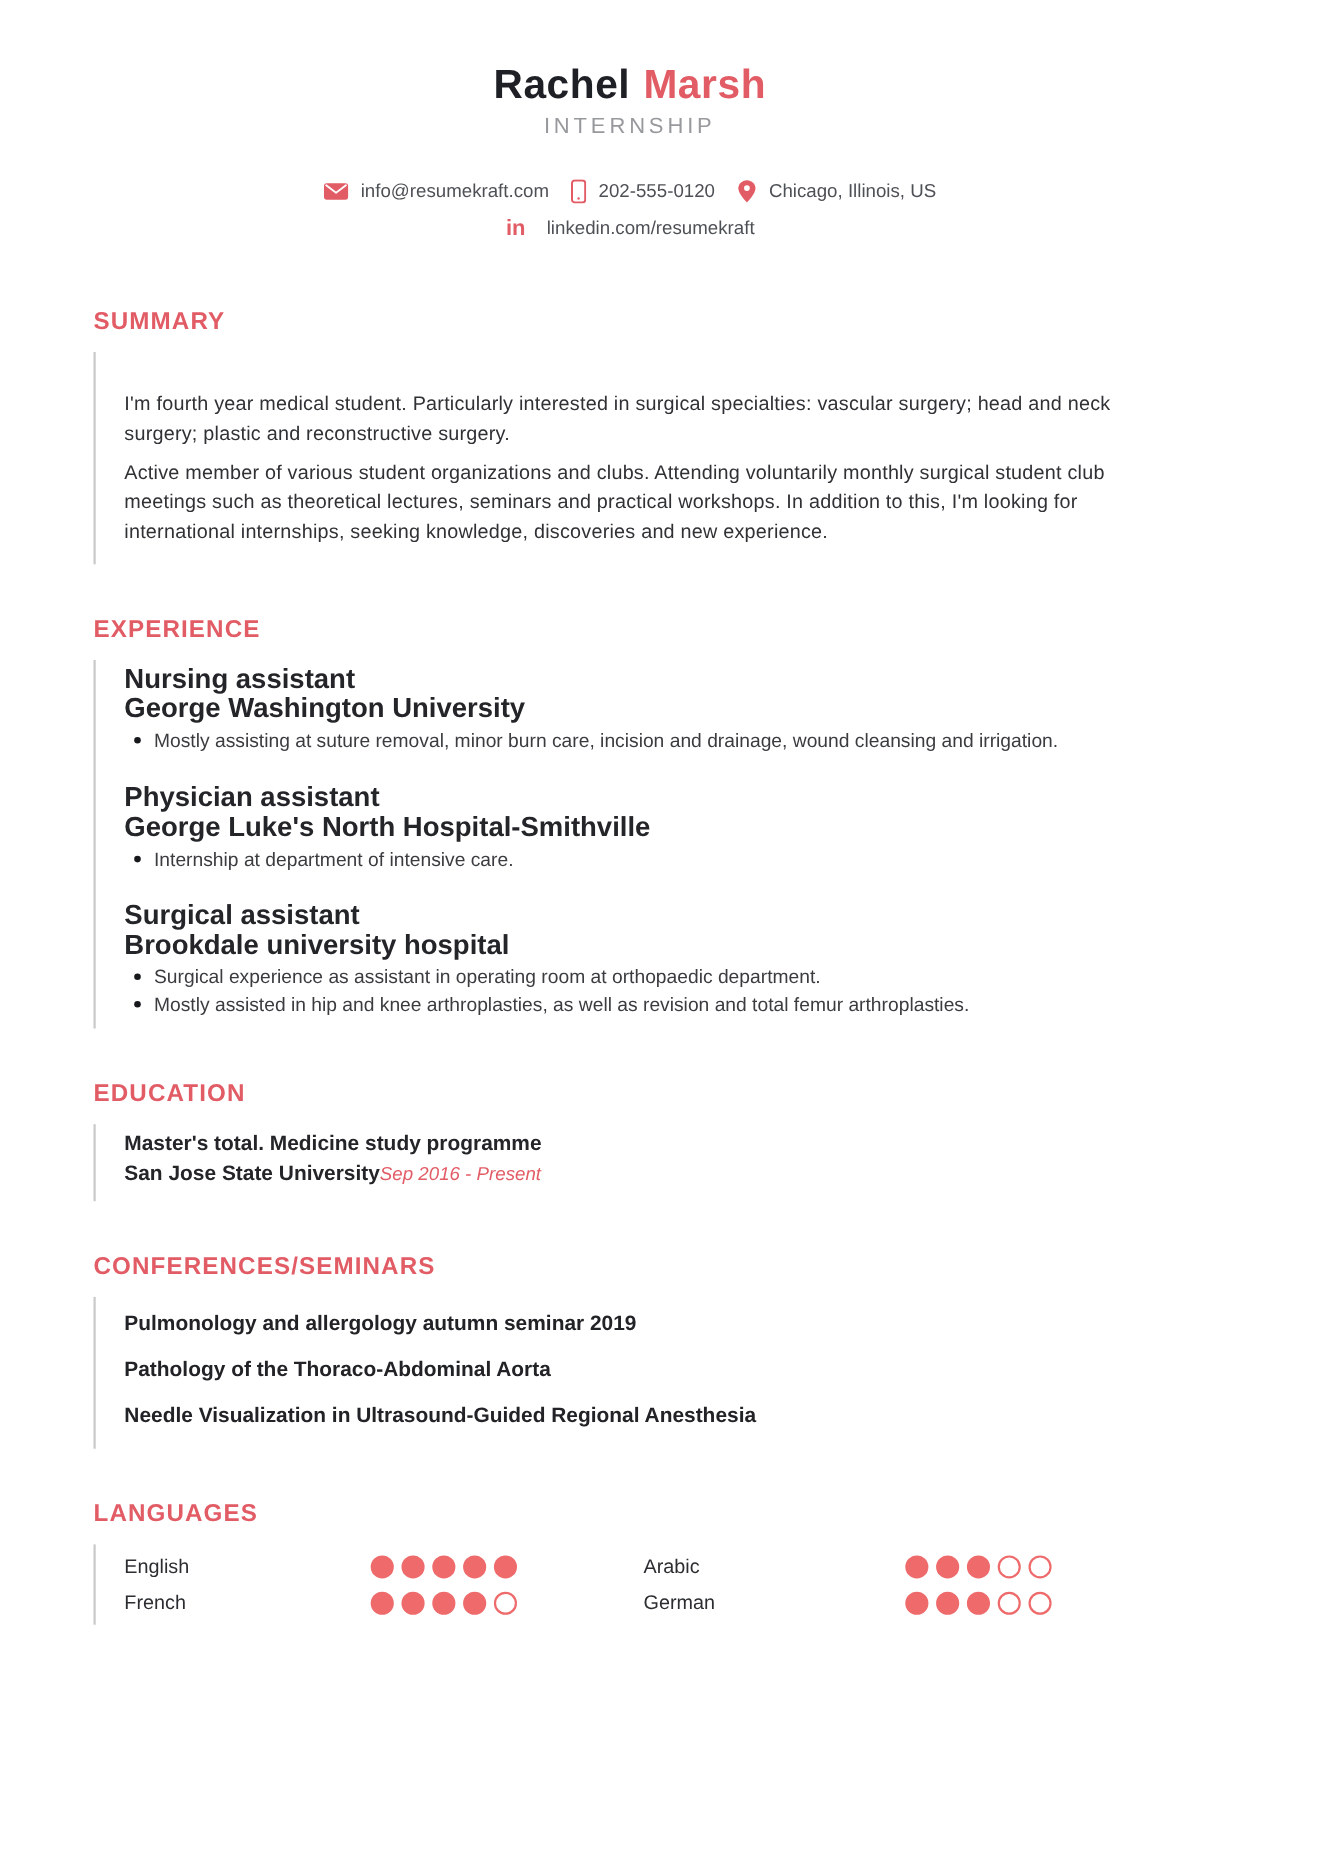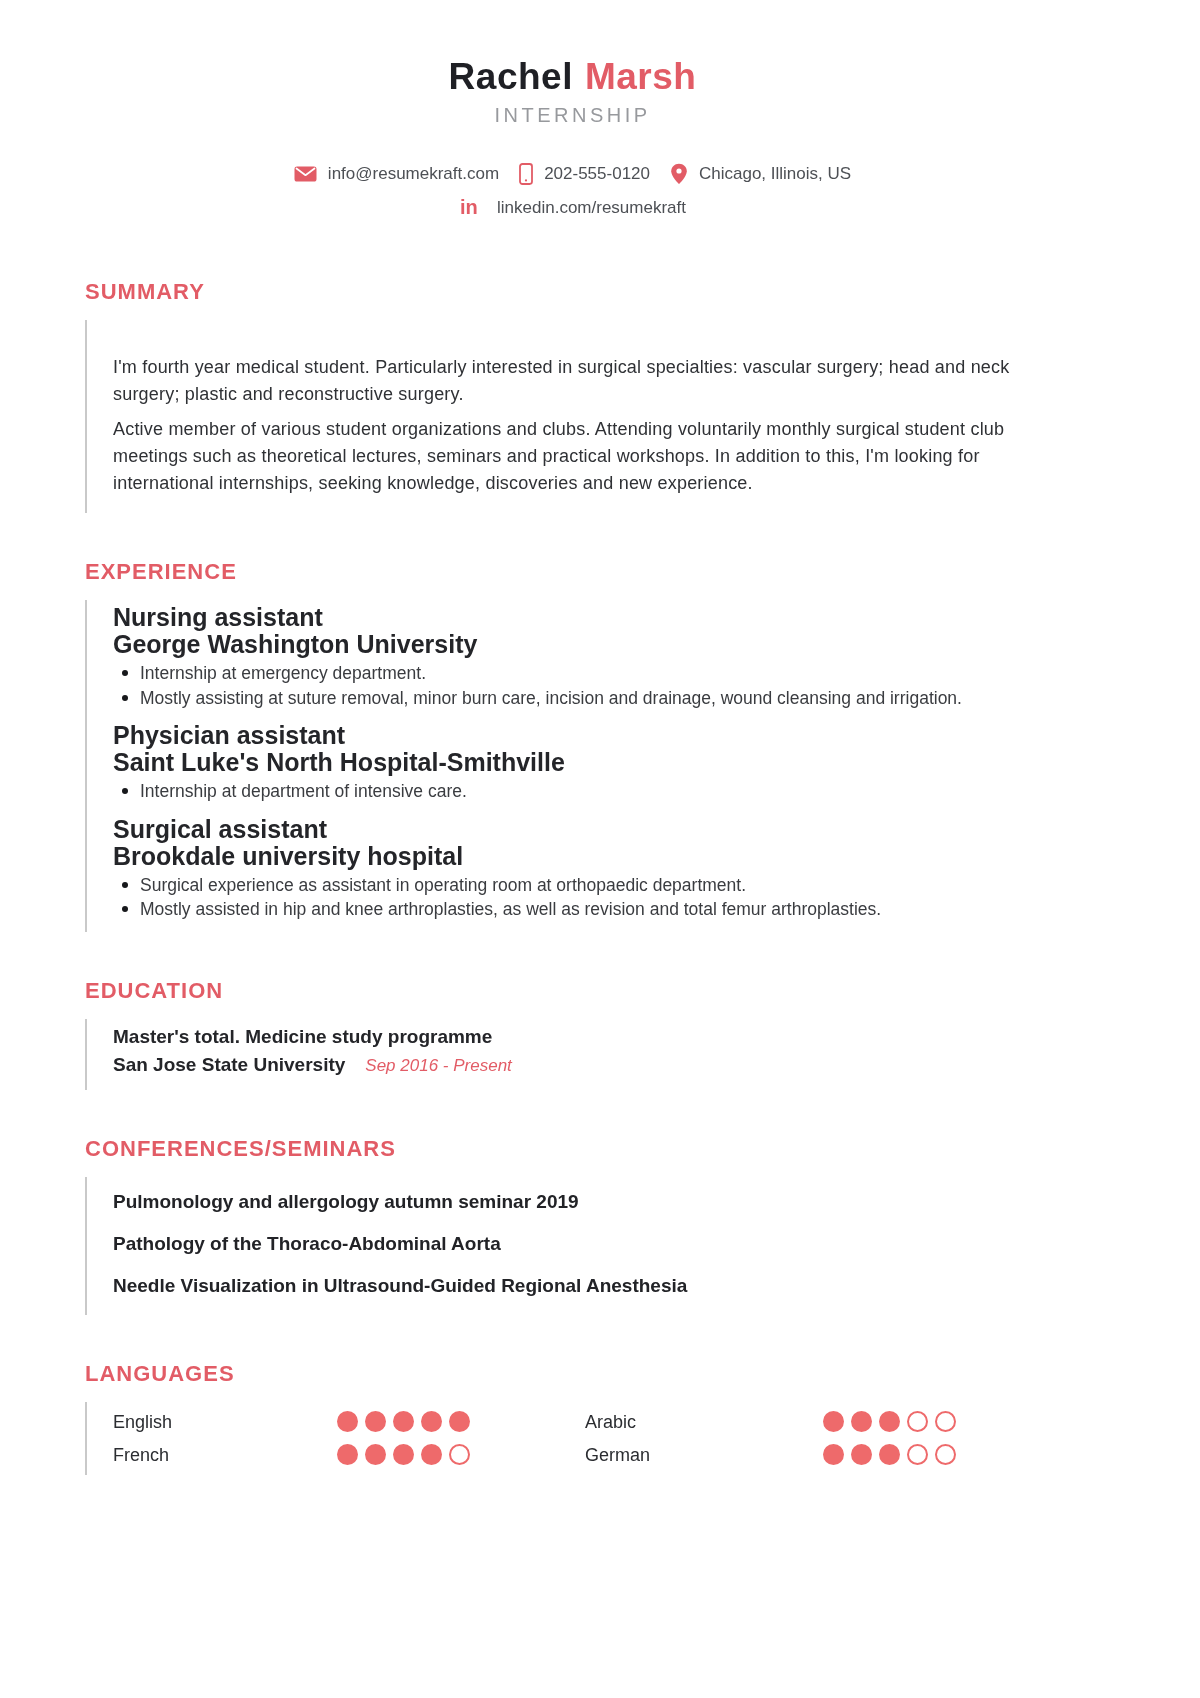--- a/index.html
+++ b/index.html
@@ -27,28 +27,28 @@
   .section { margin-top:44px; }
   .section.summary { margin-top:58px; }
   .section-title { font-size:22px; font-weight:700; color:var(--accent); letter-spacing:1px; line-height:30px; }
   .section-body { margin-top:13px; border-left:2px solid #c9c9c9; padding:4px 0 10px 26px; }
 
   .summary p { font-size:18px; line-height:27px; letter-spacing:0.2px; color:#2f3135; }
   .summary p:first-child { margin-top:30px; }
   .summary p + p { margin-top:8px; }
   .summary .section-body { padding-bottom:16px; }
 
-  .job + .job { margin-top:12px; }
+  .job + .job { margin-top:26px; }
   .job .role, .job .org { font-size:25px; font-weight:700; color:#242529; line-height:27px; }
   .bullets { list-style:none; margin-top:3px; }
   .bullets li { display:flex; align-items:flex-start; gap:12px; font-size:17.5px; line-height:24.5px; color:#3a3c40; }
   .bullet-dot { flex:none; width:6px; height:6px; border-radius:50%; background:#17181b; margin:9px 0 0 9px; }
 
   .education .degree { font-size:19px; font-weight:700; color:#242529; line-height:28px; }
-  .school-line { display:flex; align-items:baseline; gap:20px; line-height:28px;text-align:right; }
+  .school-line { display:flex; align-items:baseline; line-height:28px;text-align:right; }
   .school-line .school { font-size:19px; font-weight:700; color:#242529; }
   .school-line .dates { font-size:17px; font-style:italic; color:var(--accent); }
 
   .conferences .section-body { padding-top:12px; padding-bottom:16px; }
   .conf-item { font-size:19px; font-weight:700; color:#222327; line-height:26px; }
   .conf-item + .conf-item { margin-top:16px; }
 
   .languages .section-body { padding-top:8px; padding-bottom:8px; }
   .lang-grid { display:grid; grid-template-columns:224px 248px 238px auto; row-gap:9px; align-items:center; }
   .lang-name { font-size:18px; color:#2b2d31; line-height:24px; }
@@ -118,31 +118,27 @@
 
   <section class="section experience">
     <h2 class="section-title">EXPERIENCE</h2>
     <div class="section-body" id="experience-body">
         <div class="job">
           <div class="role">Nursing assistant</div>
           <div class="org">George Washington University</div>
           <ul class="bullets">
             <li>
               <span class="bullet-dot"></span>
-              <span class="bullet-text">Internship at emergency department.</span>
-            </li>
-            <li>
-              <span class="bullet-dot"></span>
               <span class="bullet-text">Mostly assisting at suture removal, minor burn care, incision and drainage, wound cleansing and irrigation.</span>
             </li>
           </ul>
         </div>
         <div class="job">
           <div class="role">Physician assistant</div>
-          <div class="org">Saint Luke's North Hospital-Smithville</div>
+          <div class="org">George Luke's North Hospital-Smithville</div>
           <ul class="bullets">
             <li>
               <span class="bullet-dot"></span>
               <span class="bullet-text">Internship at department of intensive care.</span>
             </li>
           </ul>
         </div>
         <div class="job">
           <div class="role">Surgical assistant</div>
           <div class="org">Brookdale university hospital</div>

